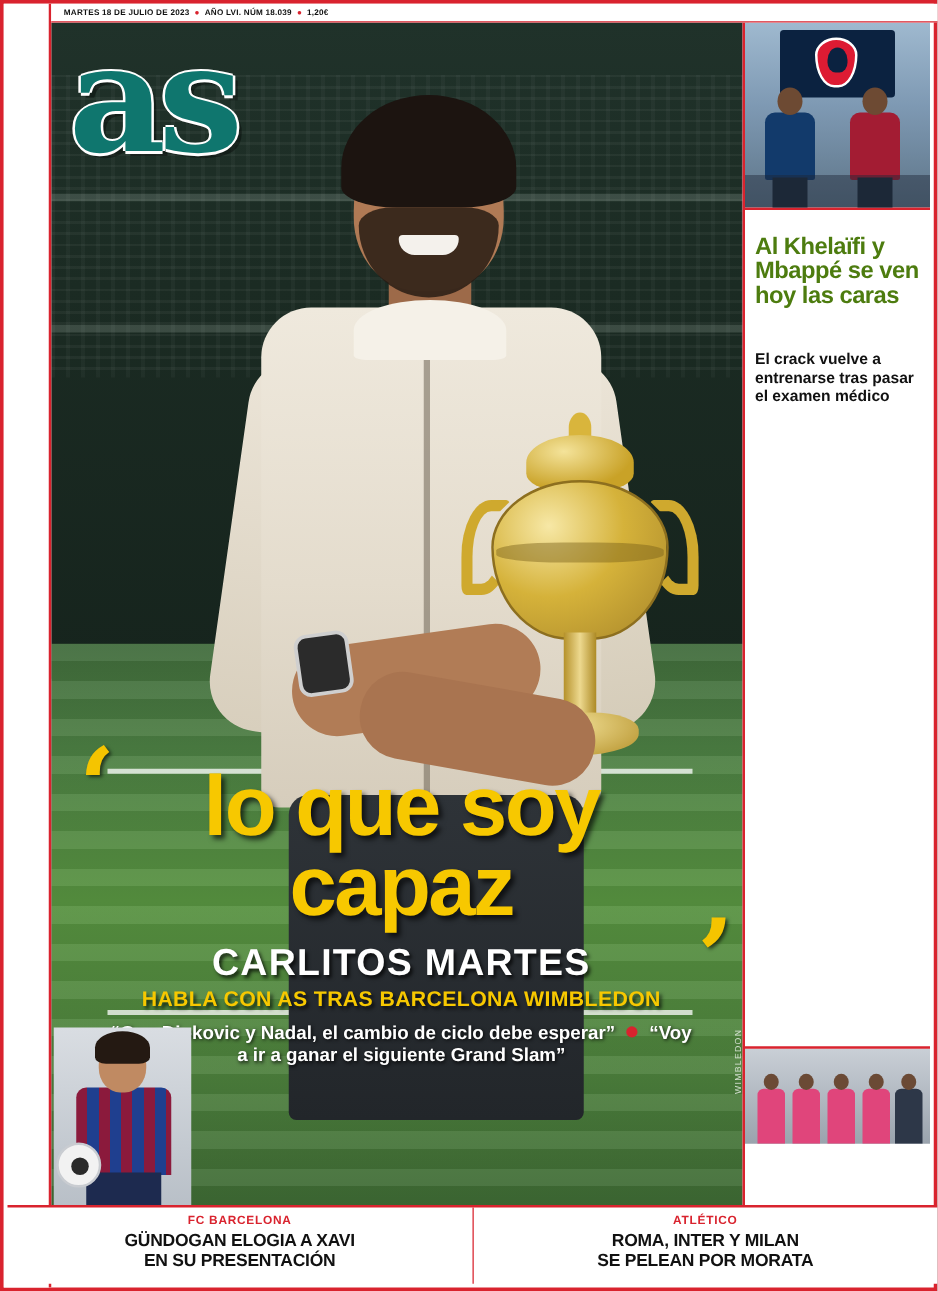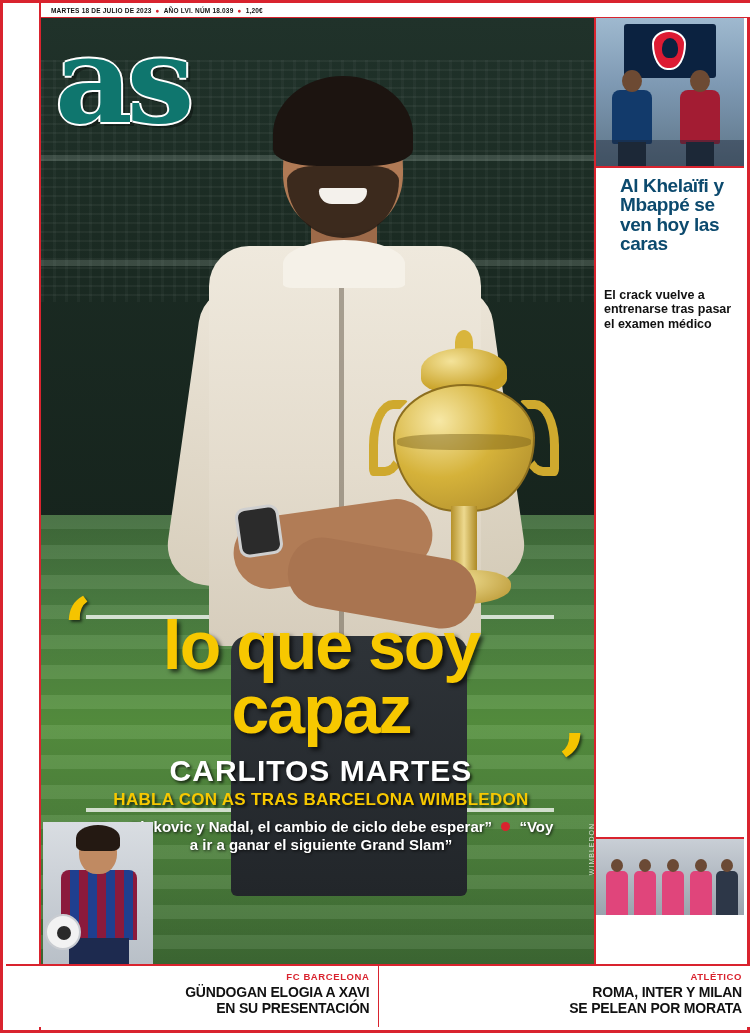--- a/index.html
+++ b/index.html
@@ -337,27 +337,26 @@
   .psg-man .b { position: absolute; left: 2px; top: 20px; width: 40px; height: 54px; background: #123a6b; border-radius: 8px 8px 2px 2px; }
   .psg-man .l { position: absolute; left: 8px; top: 72px; width: 28px; height: 26px; background: #1b2838; }
   .psg-man.m1 { left: 14px; }
   .psg-man.m2 { left: 82px; }
   .psg-man.m2 .b { background: #a31c33; }
   .rail-block {
     position: absolute; left: 0; bottom: 0; width: 100%; height: 26px;
     background: rgba(30,40,55,0.45);
   }
   .psg-head {
-    padding: 8px 8px 2px 8px;
-    color: #0c4a6e;
+    padding: 20px 8px 2px 8px;
+    color: #4d7c0f;
     font-weight: bold;
     font-size: 19px;
     line-height: 1.02;
     letter-spacing: -0.4px;
-    margin-left: 16px;
   }
   .psg-sub {
     padding: 4px 8px 10px 8px;
     color: #111;
     font-weight: bold;
     font-size: 12.5px;
     line-height: 1.18;
     margin-top: 28px;
   }
   .women-photo {
@@ -400,21 +399,21 @@
     left: 3px; bottom: 3px;
     width: 744px; height: 63px;
     background: #ffffff;
     border-top: 2px solid #d9232e;
     display: flex;
     z-index: 8;
   }
   .bb-item {
     flex: 1;
     padding: 5px 8px 0 8px;
-    text-align: right;
+    text-align: center;
     border-right: 1px solid #d9232e;
   }
   .bb-item:last-child { border-right: none; }
   .bb-tag {
     color: #d9232e;
     font-weight: bold;
     font-size: 9.5px;
     letter-spacing: 0.6px;
     margin-bottom: 3px;
   }

